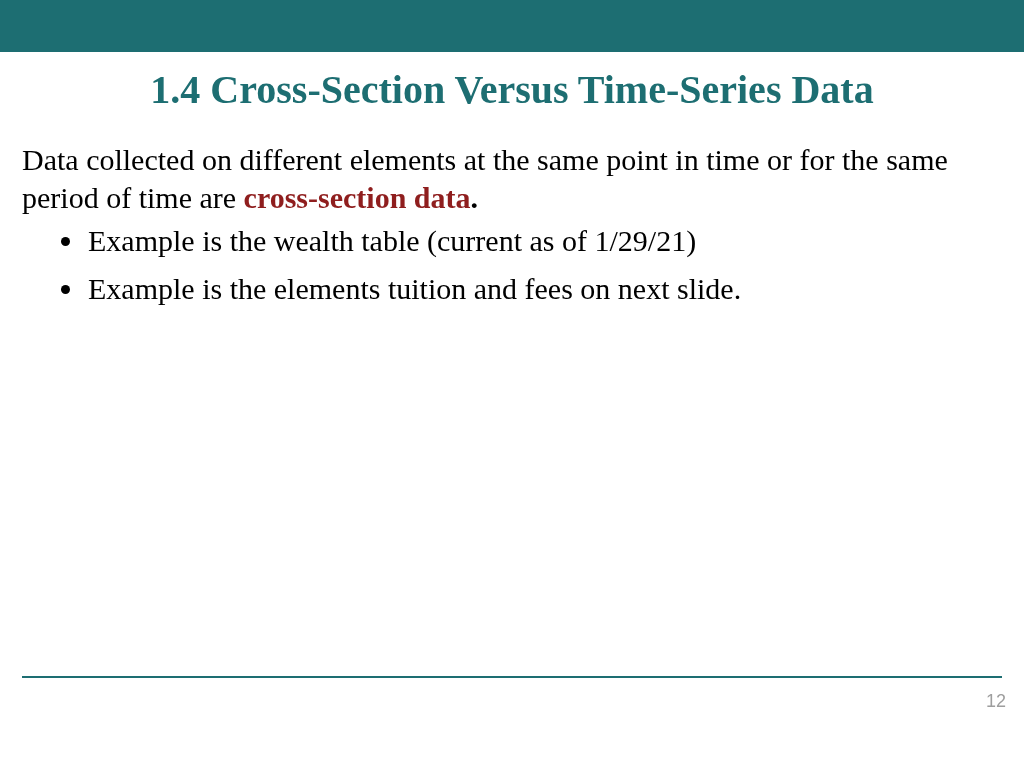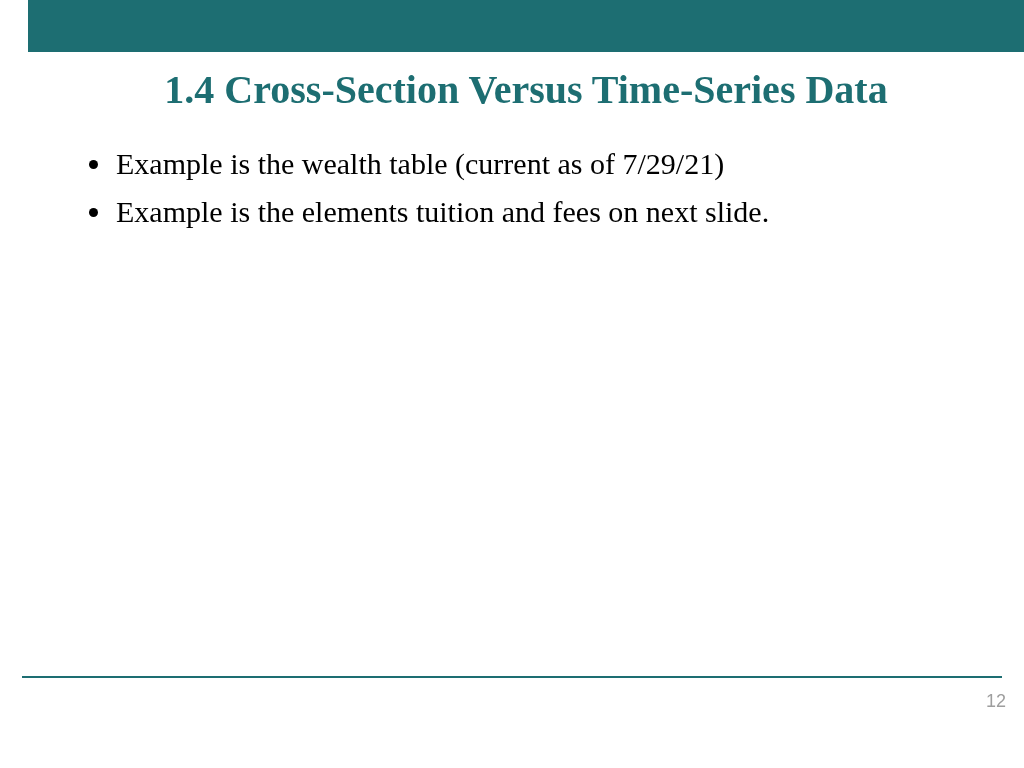--- a/index.html
+++ b/index.html
@@ -1,17 +1,17 @@
 <!DOCTYPE html>
 <html><head>
 <meta charset="utf-8">
 <style>
   * { margin: 0; padding: 0; box-sizing: border-box; }
   html, body { width: 1024px; height: 768px; font-family: "Times New Roman", Times, serif; background: #fff; overflow: hidden; }
-  .slide { width: 1024px; height: 732px; position: relative; background: #fff; padding-left: 28px; }
+  .slide { width: 1024px; height: 732px; position: relative; background: #fff; }
   .top-bar { width: 100%; height: 52px; background: #1d6e72; }
   .title { color: #1d6e72; font-size: 40px; font-weight: bold; text-align: center; margin-top: 14px; padding: 0 30px; }
   .content { padding: 28px 22px 0 22px; font-size: 30px; color: #000; line-height: 1.25; }
   .para { margin-bottom: 6px; }
   .term { color: #8f1e1e; font-weight: bold; }
   .period-bold { font-weight: bold; }
   ul.bullets { list-style: disc; padding-left: 64px; margin: 4px 0 10px 0; }
   ul.bullets li { padding-left: 2px; margin-bottom: 4px; }
   .footer-line { position: absolute; left: 22px; right: 22px; bottom: 54px; height: 0; border-top: 2px solid #1d6e72; }
   .page-num { position: absolute; right: 18px; bottom: 20px; font-size: 18px; color: #9e9e9e; font-family: Arial, sans-serif; }
@@ -20,23 +20,26 @@
 <body>
 
 <div class="slide">
 
   <div class="top-bar"></div>
 
   <h1 class="title">1.4 Cross-Section Versus Time-Series Data</h1>
 
   <div class="content">
 
+    <p class="para">
+      <span>Data collected on different elements at the same point in time or for the same period of time are </span><span class="term">cross-section data</span><span class="period-bold">.</span>
+    </p>
 
     <ul class="bullets">
-      <li>Example is the wealth table (current as of 7/29/21)</li>
+      <li>Example is the wealth table (current as of 1/29/21)</li>
     </ul>
 
 
     <ul class="bullets">
       <li>Example is the elements tuition and fees on next slide.</li>
     </ul>
 
   </div>
 
   <div class="footer-line"></div>

